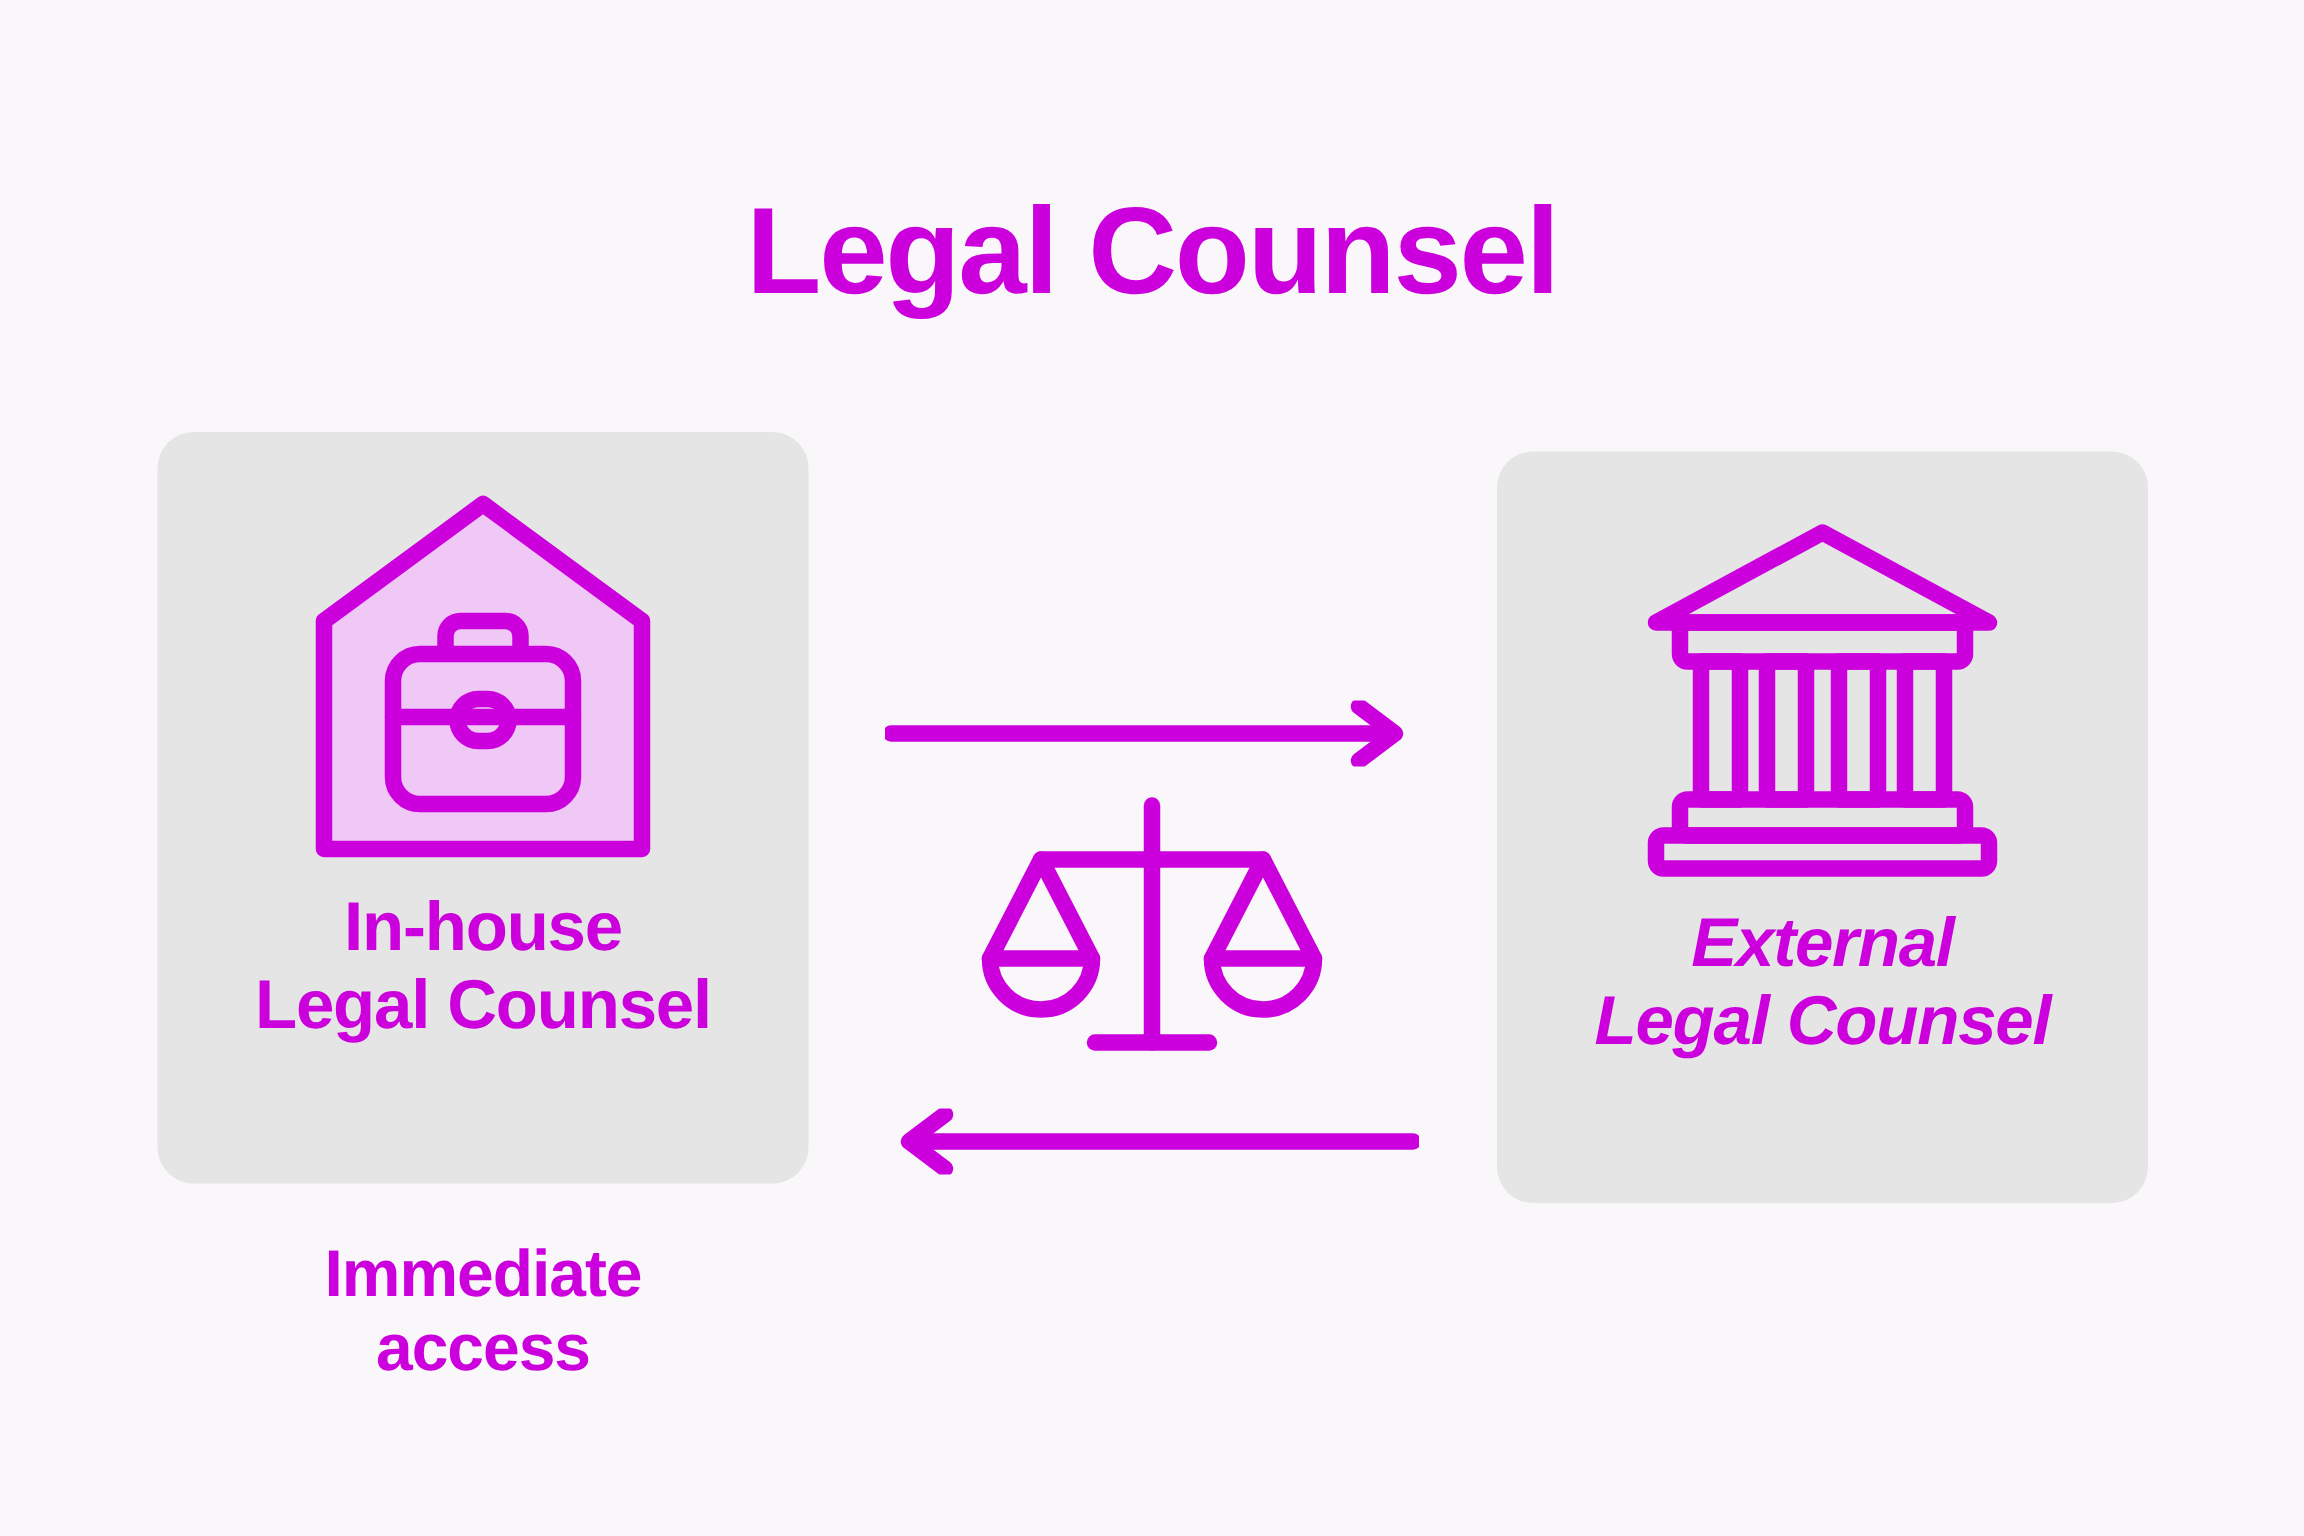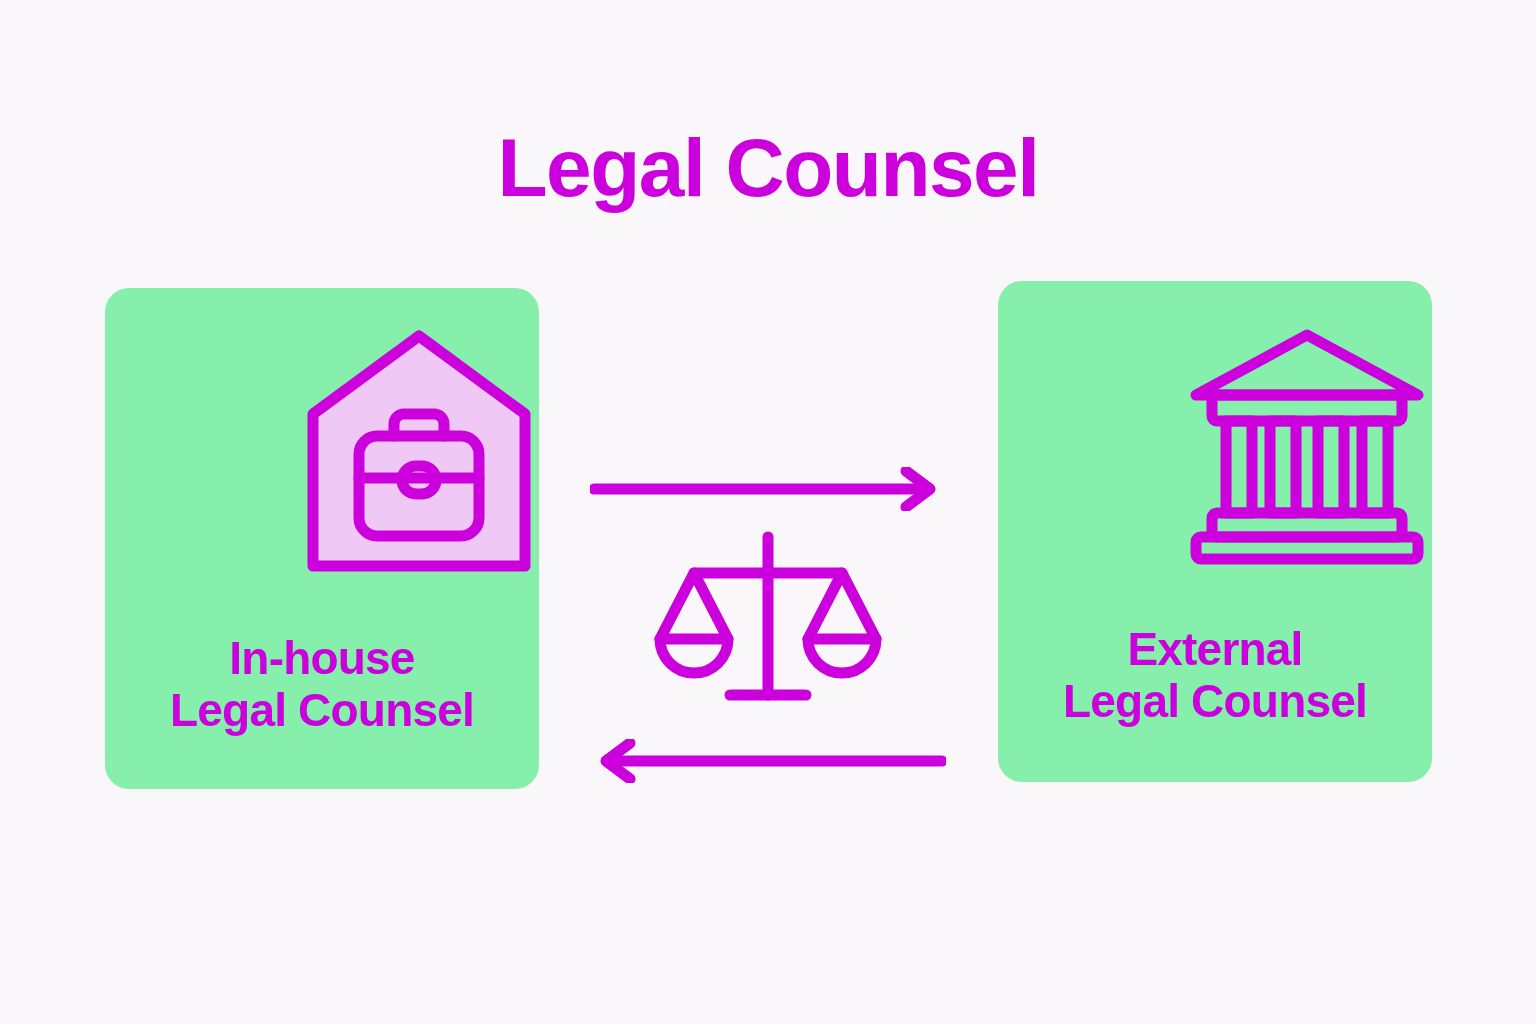--- a/index.html
+++ b/index.html
@@ -34,30 +34,29 @@
     font-weight: bold;
     letter-spacing: -1.5px;
     color: #cc00dd;
     line-height: 1;
     white-space: nowrap;
   }
 
   
   .card {
     position: absolute;
-    background: #86efac;
+    background: #e5e5e5;
     border-radius: 24px;
     display: flex;
     flex-direction: column;
-    align-items: flex-end;
+    align-items: center;
     box-sizing: border-box;
-    gap: 41px;
   }
   .card-left  { left: 105px;  top: 249px; width: 434px; height: 501px; }
-  .card-right { left: 998px;  top: 242px; width: 434px; height: 501px; }
+  .card-right { left: 998px;  top: 262px; width: 434px; height: 501px; font-style: italic; }
 
   .card-icon {
     margin-top: 38px;
     width: 240px;
     height: 250px;
     display: block;
   }
   .card-icon-bank {
     margin-top: 46px;
     width: 250px;
@@ -151,20 +150,22 @@
       <rect x="60" y="110" width="120" height="100" rx="18"></rect>
 
       <path d="M60 152 L180 152"></path>
 
       <rect x="103" y="140" width="34" height="28" rx="14"></rect>
     </svg>
     <div class="card-label">In-house
 Legal Counsel</div>
   </div>
 
+  <div class="card-caption">Immediate
+access</div>
 
   <div class="card card-right">
     <svg class="card-icon card-icon-bank" viewBox="0 0 250 240" fill="none" stroke="#cc00dd" stroke-width="11" stroke-linecap="round" stroke-linejoin="round">
 
       <path d="M14 68 L125 8 L236 68 Z"></path>
 
       <rect x="30" y="68" width="190" height="26" rx="5"></rect>
 
       <rect x="44" y="94" width="26" height="92"></rect>
       <rect x="88" y="94" width="26" height="92"></rect>

